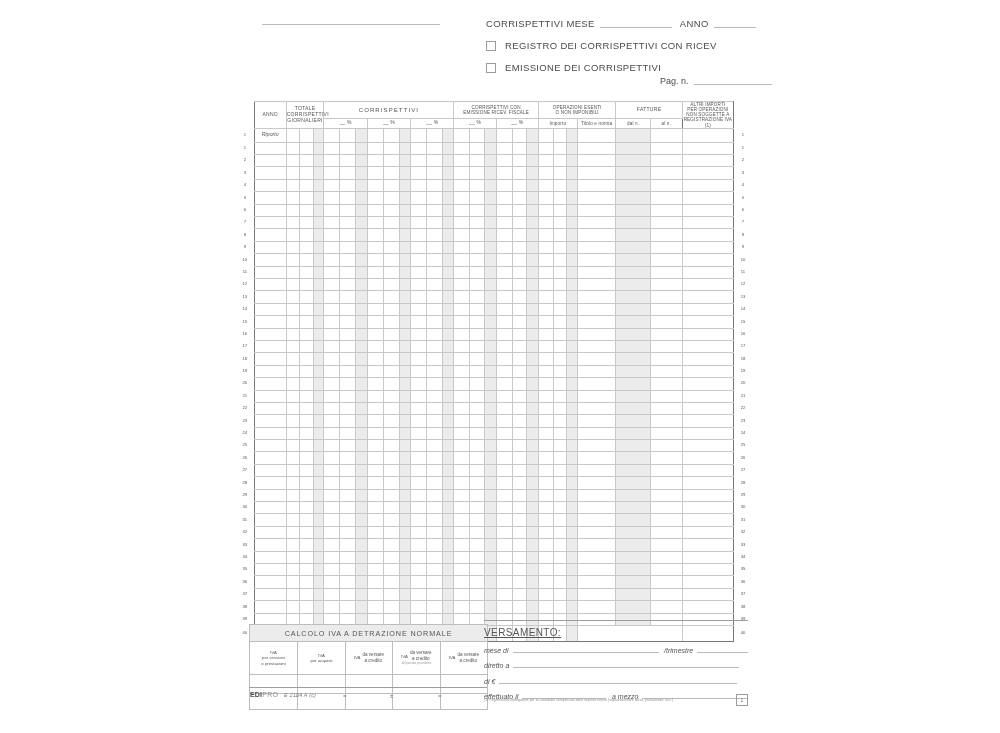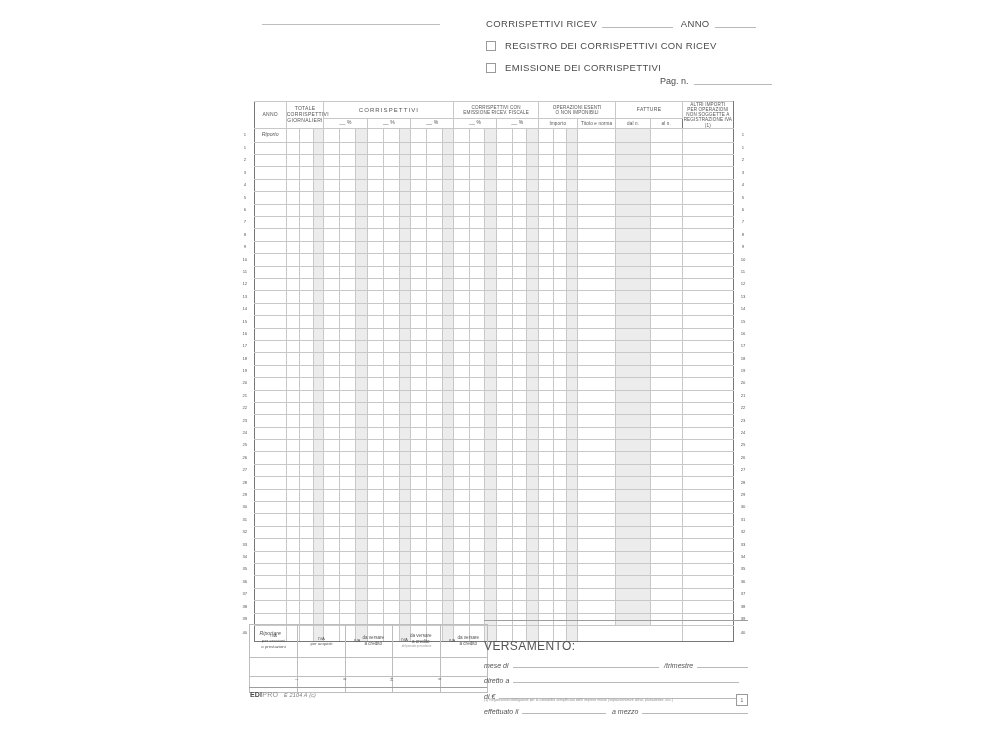--- a/index.html
+++ b/index.html
@@ -65,41 +65,41 @@
   .opsign{position:absolute;top:-1px;left:-3px;font-size:6px;color:#7a7a7a;}
   #logo{position:absolute;left:250px;top:691px;font-size:7px;letter-spacing:.2px;}
   #logo .edi{font-weight:bold;color:#4a4a4a;}
   #logo .pro{color:#8d8d8d;}
   #logo .code{color:#7a7a7a;font-size:5.4px;margin-left:6px;font-style:italic;}
   #logo-rule{position:absolute;left:249px;top:687px;width:238px;border-top:1px solid #9e9e9e;}
 
   
   #vers{position:absolute;left:484px;top:622px;width:264px;font-size:7px;color:#555;}
   #vers-top{position:absolute;left:484px;top:620px;width:264px;border-top:1px solid #9e9e9e;}
-  #vers .title{font-size:12px;letter-spacing:.4px;margin-top:17px;}
+  #vers .title{font-size:10px;letter-spacing:.4px;margin-top:5px;text-decoration:underline;}
   #vers .frow{display:flex;align-items:flex-end;margin-top:8.5px;font-style:italic;font-size:7px;}
   #vers .frow .lab{white-space:nowrap;}
   #vers .frow .r{margin:0 0 1px 4px;}
   #foot{position:absolute;left:484px;top:694px;width:264px;display:flex;
          align-items:center;justify-content:space-between;}
   #foot .note{font-size:3.4px;color:#8e8e8e;letter-spacing:.05px;line-height:1.2;
               max-width:226px;}
   #foot .pgbox{width:10px;height:10px;border:.7px solid #9a9a9a;font-size:5px;color:#6a6a6a;
                display:flex;align-items:center;justify-content:center;flex:none;}
 </style>
 </head>
 <body>
 
 <div class="page">
 
   <div id="top-rule"></div>
 
   <div id="hdr">
     <div class="line1">
-      <span class="lbl">CORRISPETTIVI RICEV</span>
+      <span class="lbl">CORRISPETTIVI MESE</span>
       <span class="rule r1"></span>
       <span class="lbl">ANNO</span>
       <span class="rule r2"></span>
     </div>
     <div class="cbrow">
       <span class="cbox"></span>
       <span class="t">REGISTRO DEI CORRISPETTIVI CON RICEV</span>
     </div>
     <div class="cbrow">
       <span class="cbox"></span>
@@ -1404,20 +1404,23 @@
   <div id="ivabox">
     <table class="iva">
       <colgroup>
         <col style="width:48px">
           <col style="width:48px">
           <col style="width:47px">
         <col style="width:48px">
           <col style="width:47px">
       </colgroup>
       <tbody>
+        <tr>
+          <td class="iva-title" colspan="5">CALCOLO IVA A DETRAZIONE NORMALE</td>
+        </tr>
         <tr id="iva-head-row">
             <td class="iva-h">IVA<br>per cessioni<br>o prestazioni</td>
             <td class="iva-h">IVA<br>per acquisti</td>
             <td class="iva-h">
               <div class="inl">
                 <span>IVA</span>
                 <span class="big">da versare<br>a credito</span>
               </div>
             </td>
             <td class="iva-h">

